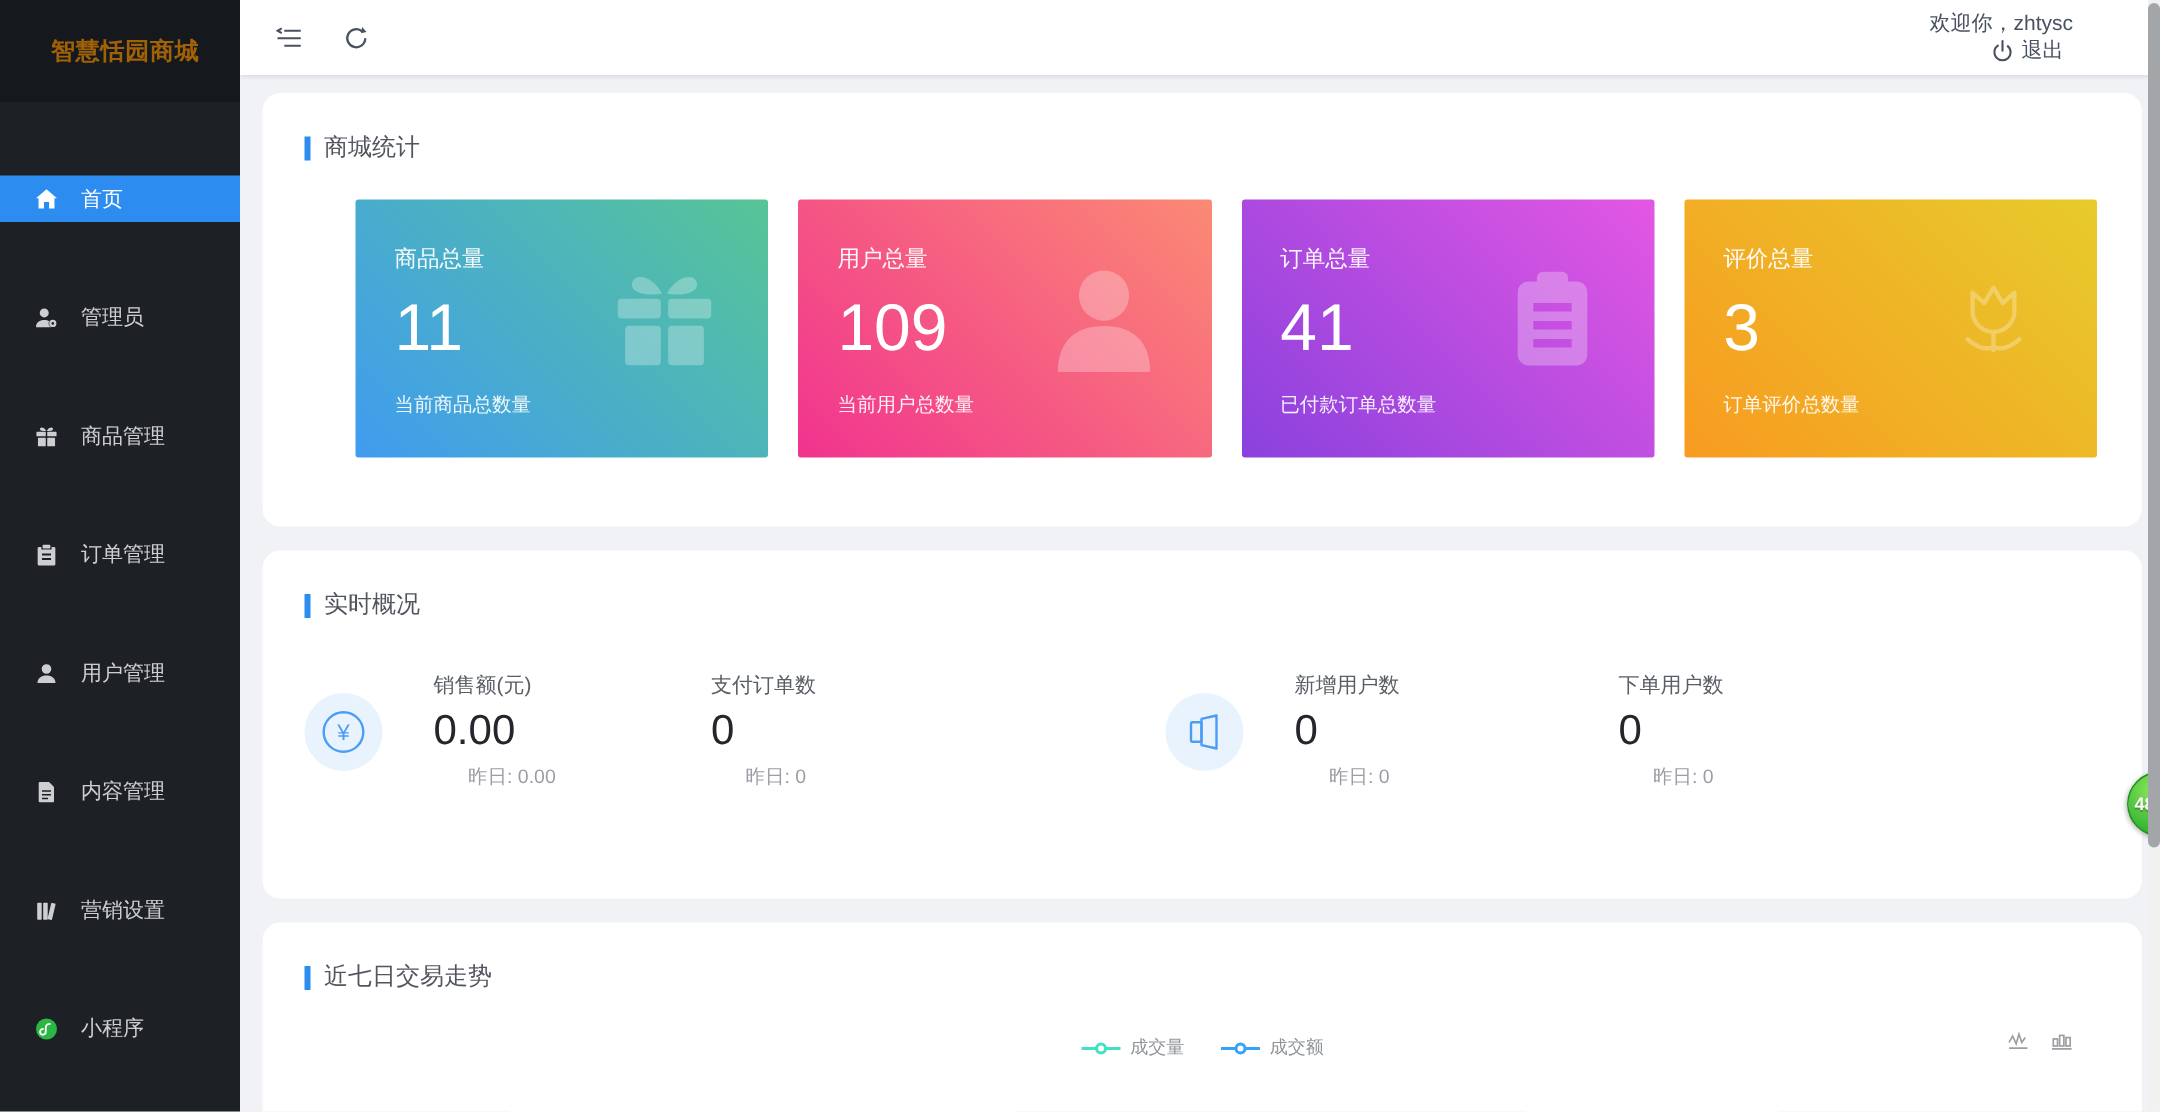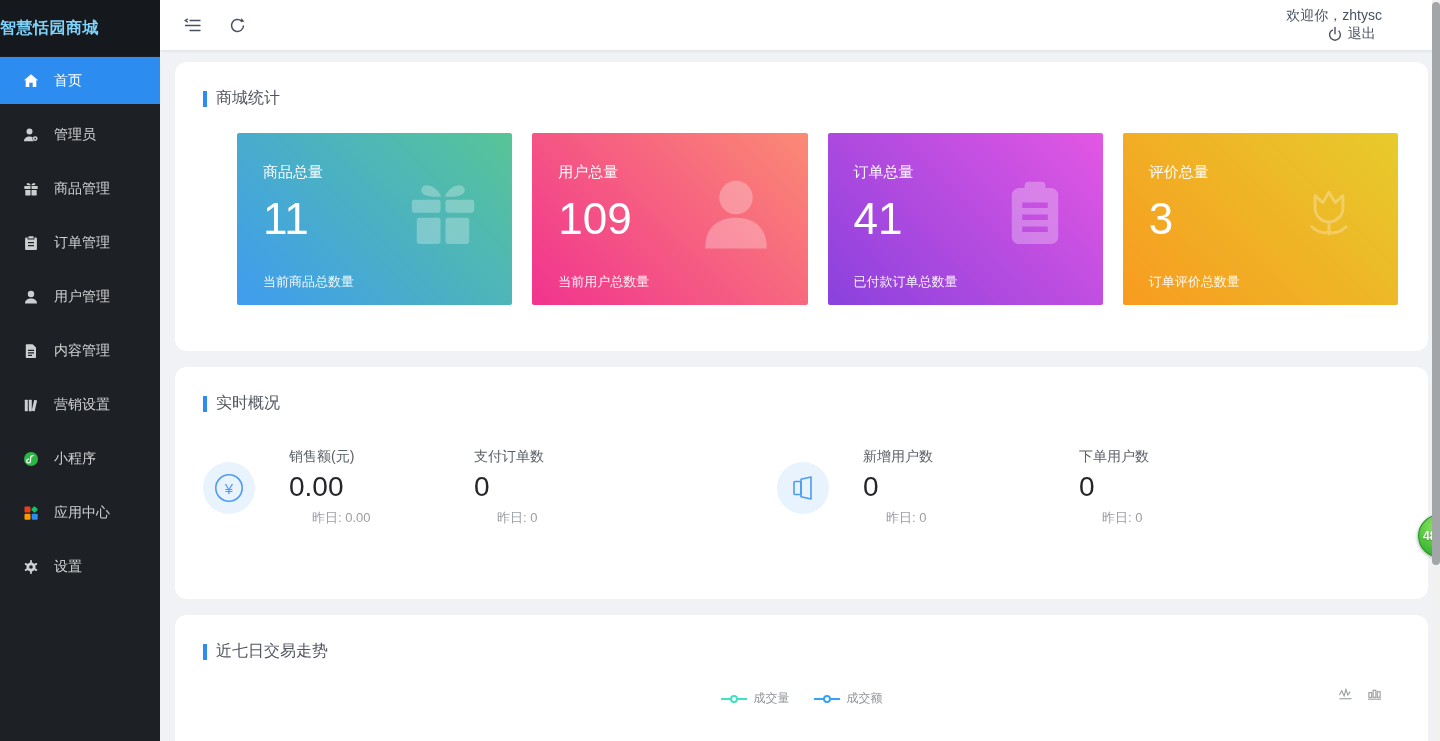--- a/index.html
+++ b/index.html
@@ -2,27 +2,27 @@
 <html><head>
 <meta charset="utf-8">
 <style>
   * { margin:0; padding:0; box-sizing:border-box; }
   html,body { width:1440px; height:741px; overflow:hidden; background:#f0f2f5;
               font-family:"Liberation Sans","DejaVu Sans",sans-serif; }
 
   
   .sidebar { position:fixed; left:0; top:0; width:160px; height:741px;
              background:#1d2126; z-index:30; }
-  .logo { height:56px; display:flex; align-items:center; padding-left:0;
-          background:#15181c; color:#7dd3fc; font-size:16px; font-weight:bold;
+  .logo { height:68px; display:flex; align-items:center; padding-left:34px;
+          background:#15181c; color:#a16207; font-size:16px; font-weight:bold;
           letter-spacing:.5px; }
   .menu { padding-top:1px; }
-  .menu-item { height:47px; margin-bottom:7px; display:flex; align-items:center;
+  .menu-item { height:31px; margin-bottom:7px; display:flex; align-items:center;
                padding-left:22px; cursor:pointer; color:rgba(255,255,255,.78);
-               font-size:14px; }
+               font-size:14px;margin-top:48px; }
   .menu-item.active { background:#2d8cf0; color:#ffffff; }
   .mi-icon { width:18px; height:18px; margin-right:14px; display:inline-flex;
              align-items:center; justify-content:center; }
   .mi-icon svg { width:16px; height:16px; }
 
   
   .topbar { margin-left:160px; height:50px; background:#ffffff;
             box-shadow:0 1px 3px rgba(0,0,0,.09); position:relative; z-index:20;
             display:flex; align-items:center; padding:0 24px 0 22px; }
   .tb-icon { width:22px; height:22px; display:inline-flex; align-items:center;
@@ -45,21 +45,21 @@
 
   
   .cards { display:flex; gap:20px; margin-top:24px;padding-left:34px; }
   .stat-card { flex:1; height:172px; border-radius:2px; position:relative;
                color:#fff; padding:30px 0 0 26px; overflow:hidden; }
   .card-g1 { background:linear-gradient(225deg,#57c596 0%,#3f9cf0 100%); }
   .card-g2 { background:linear-gradient(225deg,#fb8a74 0%,#f1338f 100%); }
   .card-g3 { background:linear-gradient(225deg,#e357e3 0%,#8a41dd 100%); }
   .card-g4 { background:linear-gradient(225deg,#e7cb2c 0%,#f89b20 100%); }
   .sc-title { font-size:15px; color:rgba(255,255,255,.96); }
-  .sc-value { font-size:44px; font-weight:300; line-height:1; margin:15px 0 32px; }
+  .sc-value { font-size:44px; font-weight:300; line-height:1; margin:15px 0 20px; }
   .sc-sub { font-size:13px; color:rgba(255,255,255,.92); }
   .sc-icon { position:absolute; right:28px; top:50%; transform:translateY(-52%);
              opacity:.28; }
 
   
   .ov-row { margin-top:34px; display:flex; align-items:center; }
   .ov-circle { width:52px; height:52px; border-radius:50%; background:#e9f3fd;
                display:flex; align-items:center; justify-content:center;
                flex:0 0 auto; }
   .ov-stat { }

